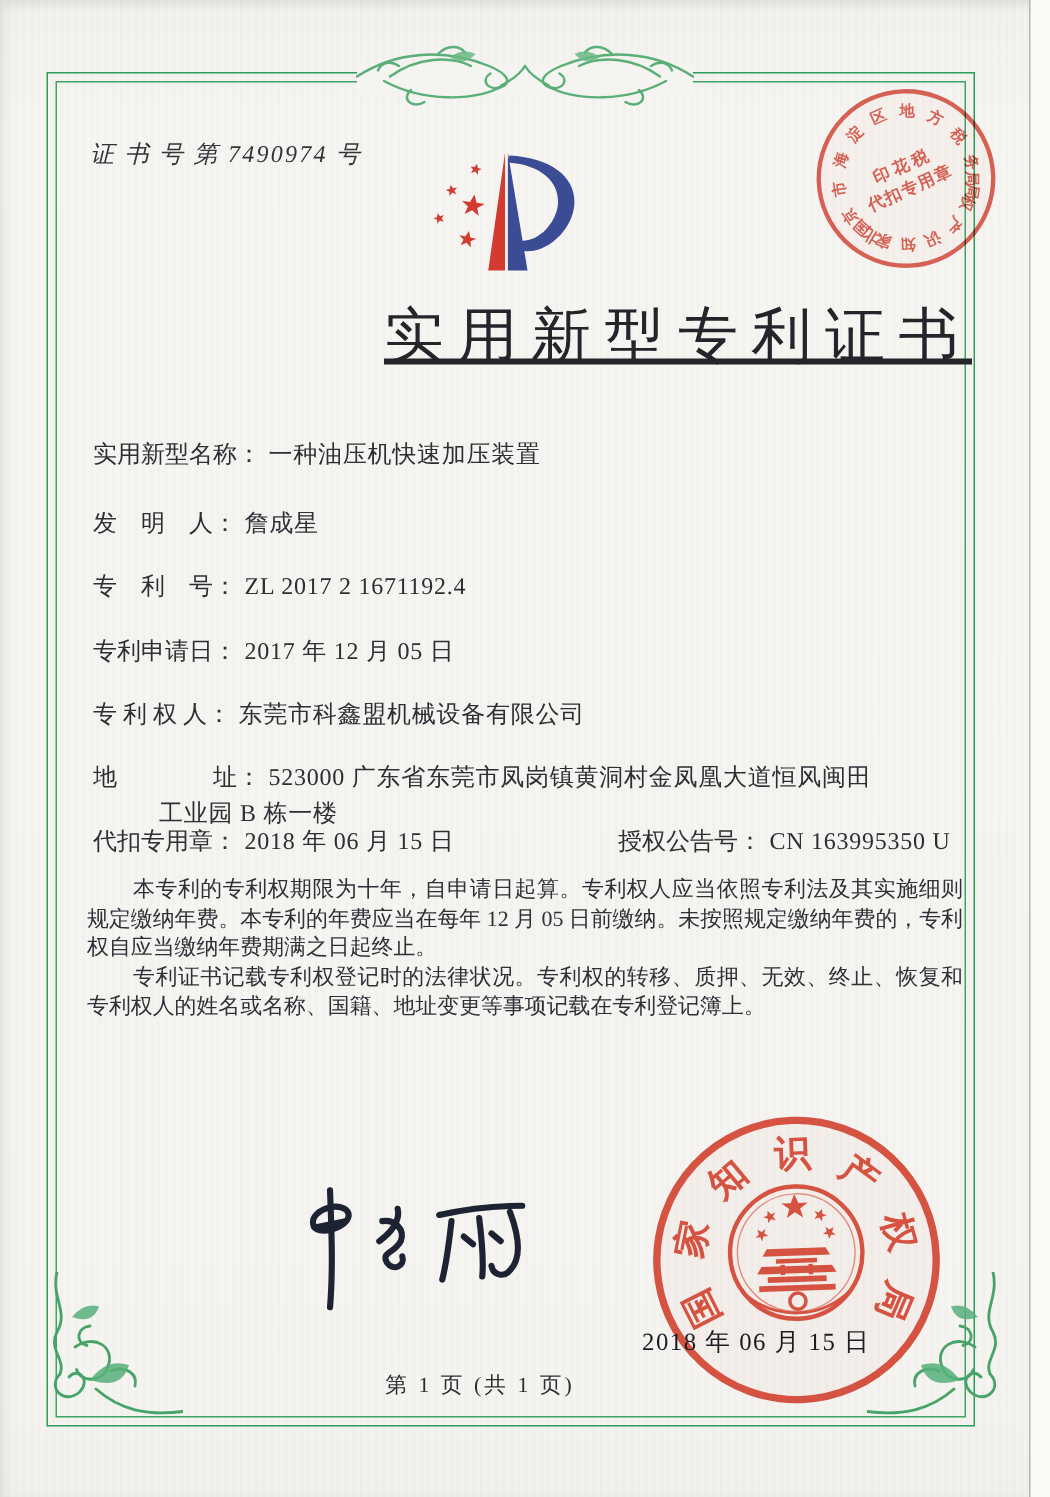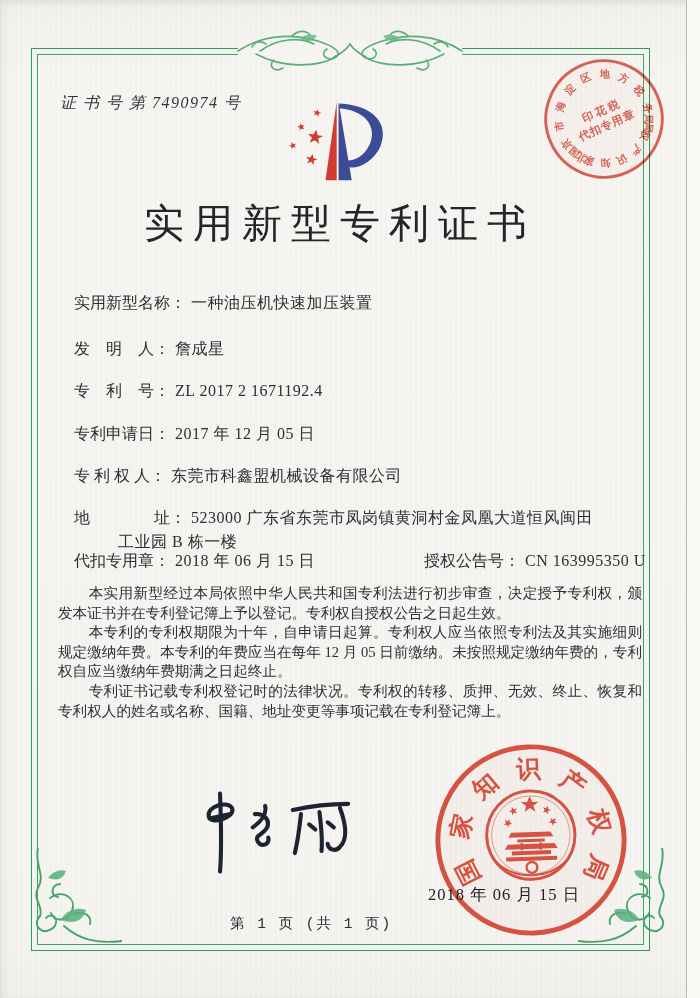--- a/index.html
+++ b/index.html
@@ -21,25 +21,25 @@
   
   .frame-outer{position:absolute;left:31px;top:48px;width:617px;height:901px;border:1.6px solid #2f9b58;}
   .frame-inner{position:absolute;left:37px;top:54px;width:605px;height:889px;border:1.1px solid #3fa463;}
 
   .ornament-top{position:absolute;left:230px;top:24px;width:240px;height:54px;}
   .ornament-bl{position:absolute;left:30px;top:848px;width:92px;height:104px;}
   .ornament-br{position:absolute;left:578px;top:848px;width:92px;height:104px;transform:scaleX(-1);}
 
   .cert-no{position:absolute;left:60px;top:93px;font-size:16px;letter-spacing:1.5px;color:#33333a;font-style:italic;}
   .logo{position:absolute;left:283px;top:98px;width:128px;height:86px;}
-  .title{position:absolute;left:32px;top:196px;width:616px;text-align:center;
-         font-size:40px;letter-spacing:9px;color:#24242b;font-weight:500;}
+  .title{position:absolute;left:32px;top:196px;width:616px;text-align:right;
+         font-size:40px;letter-spacing:9px;color:#24242b;font-weight:500;text-decoration:underline;}
 
   .fields{position:absolute;left:58px;top:0;width:586px;font-size:16px;color:#2e2e35;}
-  .frow{position:absolute;left:16px;white-space:nowrap;}
+  .frow{position:absolute;left:4px;white-space:nowrap;}
   .flabel{display:inline-block;white-space:pre;}
   .fvalue{margin-left:5px;letter-spacing:0.5px;}
   .addr2{margin-left:44px;margin-top:3px;letter-spacing:0.5px;}
   .grant-no{position:absolute;left:350px;top:0;white-space:nowrap;}
 
   .body-text{position:absolute;left:58px;top:584px;width:584px;
     font-size:14.6px;line-height:19.6px;color:#2f2f38;text-align:justify;}
   .body-text p{margin:0;text-indent:2.1em;}
 
   .signatory{position:absolute;left:58px;top:806px;
@@ -47,22 +47,22 @@
     font-size:17px;color:#26262c;letter-spacing:3px;line-height:36px;font-weight:500;}
   .signature{position:absolute;left:178px;top:778px;width:205px;height:105px;}
 
   .seal-main{position:absolute;left:433px;top:742px;width:196px;height:196px;
     opacity:0.92;mix-blend-mode:multiply;transform:rotate(-2deg);}
   .seal-date{position:absolute;left:428px;top:884px;font-size:16.5px;color:#1b1b22;
     letter-spacing:1px;z-index:5;}
   .seal-tax{position:absolute;left:541px;top:56px;width:126px;height:126px;
     opacity:0.85;mix-blend-mode:multiply;transform:rotate(-24deg);}
 
-  .footer{position:absolute;left:230px;top:914px;width:180px;text-align:left;
-    font-size:14.5px;letter-spacing:2px;color:#2c2c33;font-family:Liberation Mono, monospace;}
+  .footer{position:absolute;left:230px;top:914px;width:180px;text-align:center;
+    font-size:14.5px;letter-spacing:2px;color:#2c2c33;}
 </style>
 </head>
 <body>
 
 <div class="sheet">
 
   <div class="scan-edge-light"></div>
   <div class="scan-edge"></div>
 
   <div class="frame-outer"></div>
@@ -159,21 +159,20 @@
     </div>
     <div class="frow" style="top:551px;width:586px;">
       <span class="flabel">代扣专用章：</span><span class="fvalue">2018 年 06 月 15 日</span>
       <span class="grant-no">
         <span class="flabel">授权公告号：</span><span class="fvalue">CN 163995350 U</span>
       </span>
     </div>
   </div>
 
   <div class="body-text">
-    <p>本实用新型经过本局依照中华人民共和国专利法进行初步审查，决定授予专利权，颁发本证书并在专利登记簿上予以登记。专利权自授权公告之日起生效。</p>
     <p>本专利的专利权期限为十年，自申请日起算。专利权人应当依照专利法及其实施细则规定缴纳年费。本专利的年费应当在每年 12 月 05 日前缴纳。未按照规定缴纳年费的，专利权自应当缴纳年费期满之日起终止。</p>
     <p>专利证书记载专利权登记时的法律状况。专利权的转移、质押、无效、终止、恢复和专利权人的姓名或名称、国籍、地址变更等事项记载在专利登记簿上。</p>
   </div>
 
 
   <svg class="signature" viewBox="0 0 200 100">
     <g stroke="#1d2333" stroke-width="4" fill="none" stroke-linecap="round" stroke-linejoin="round">
       <path d="M30,36 C28,26 50,20 53,29 C55,38 31,45 30,36"></path>
       <path d="M32,38 L51,34"></path>
       <path d="M41,14 C42,40 43,66 41,90"></path>

